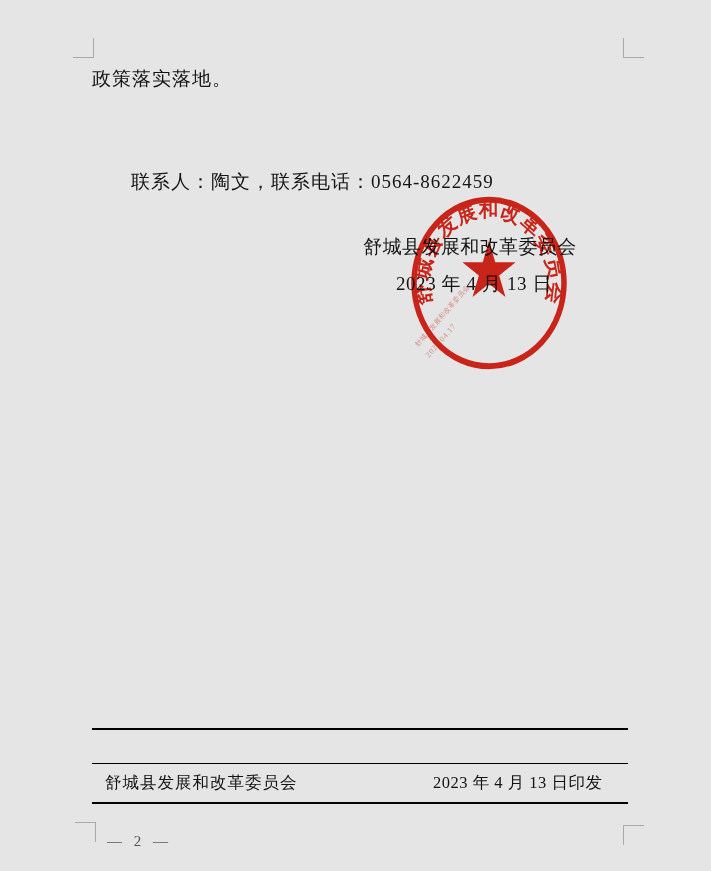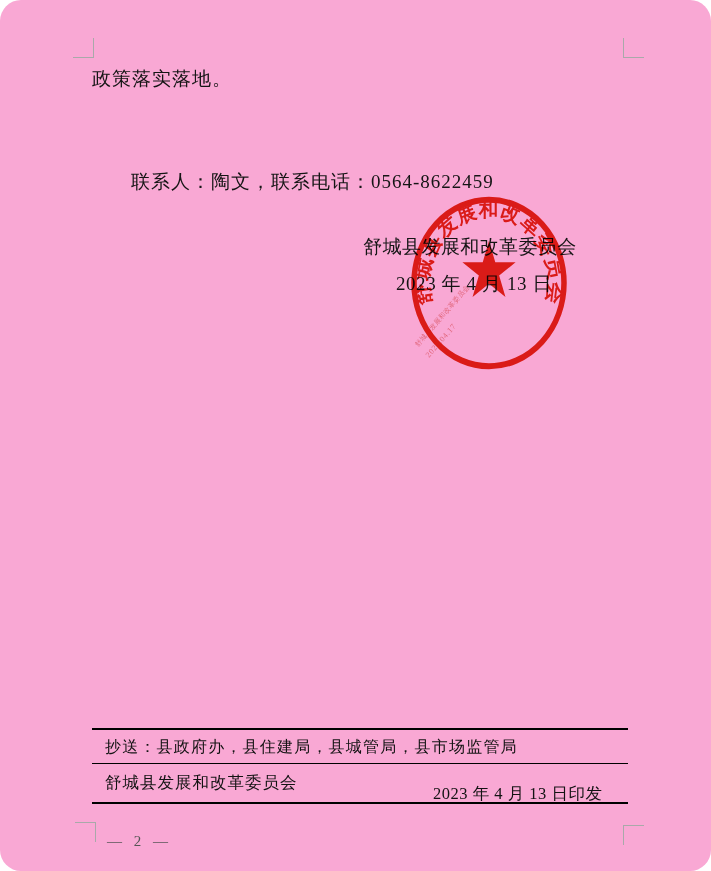--- a/index.html
+++ b/index.html
@@ -4,25 +4,24 @@
 <style>
   html, body {
     margin: 0;
     padding: 0;
     background: #ffffff;
   }
   .page {
     position: relative;
     width: 711px;
     height: 871px;
-    background: #f9a8d4;
+    background: #e5e5e5;
     overflow: hidden;
     font-family: "Liberation Serif", "DejaVu Serif", serif;
     color: #111111;
-    border-radius: 21px;
   }
   
   .mark {
     position: absolute;
     width: 20px;
     height: 19px;
   }
   .mark-tl { left: 73px; top: 38px; border-right: 1px solid #a9a9a9; border-bottom: 1px solid #a9a9a9; }
   .mark-tr { left: 623px; top: 38px; border-left: 1px solid #a9a9a9; border-bottom: 1px solid #a9a9a9; }
   .mark-bl { left: 75px; top: 822px; border-right: 1px solid #a9a9a9; border-top: 1px solid #a9a9a9; }
@@ -95,21 +94,20 @@
     color: #131313;
   }
   .footer-printdate {
     position: absolute;
     left: 433px;
     top: 772px;
     font-size: 16.5px;
     letter-spacing: 0.5px;
     white-space: nowrap;
     color: #131313;
-    margin-top: 11px;
   }
 
   .page-number {
     position: absolute;
     left: 107px;
     top: 833px;
     font-size: 15px;
     letter-spacing: 4px;
     color: #555555;
     white-space: nowrap;
@@ -146,21 +144,20 @@
       </defs>
       <text font-size="19.5" font-weight="bold" fill="#e0281c" letter-spacing="1">
         <textPath href="#sealArc" startOffset="50%" text-anchor="middle">舒城县发展和改革委员会</textPath>
       </text>
 
       <path d="M 0,-28 L 16.45,22.65 L -26.6,-8.65 L 26.6,-8.65 L -16.45,22.65 Z" transform="translate(0,-10)" fill="#e0281c" fill-rule="nonzero"></path>
     </g>
   </svg>
 
   <div class="rule rule-top"></div>
-  <div class="footer-cc">抄送：县政府办，县住建局，县城管局，县市场监管局</div>
   <div class="rule rule-mid"></div>
   <div class="footer-issuer">舒城县发展和改革委员会</div>
   <div class="footer-printdate">2023 年 4 月 13 日印发</div>
   <div class="rule rule-bottom"></div>
 
   <div class="page-number">— 2 —</div>
 
 </div>
 
 </body></html>

